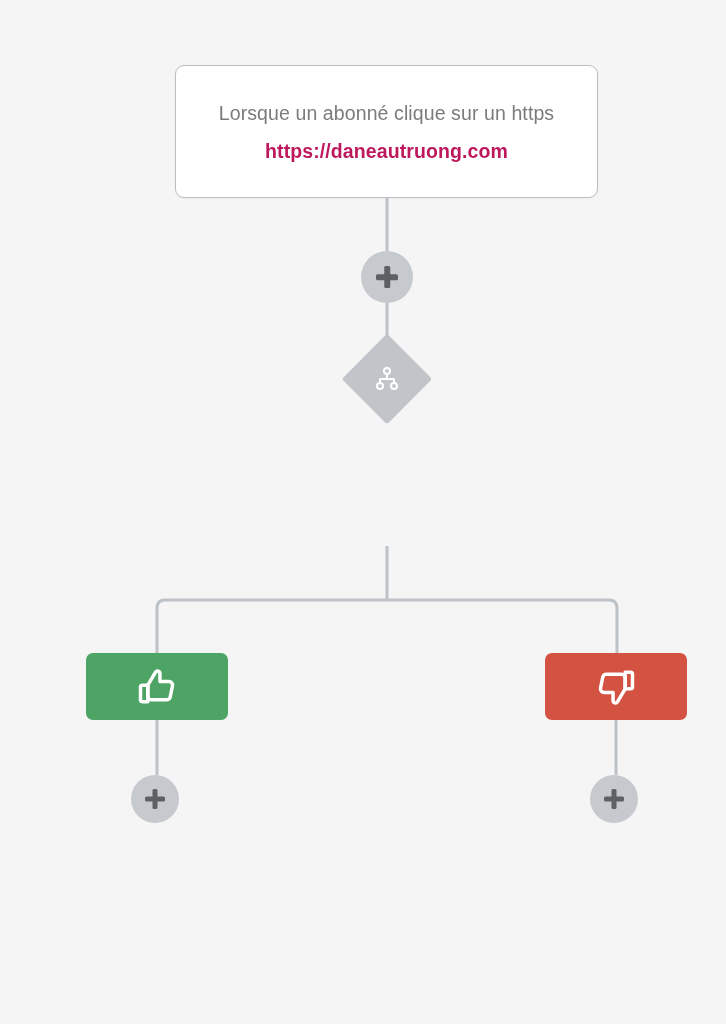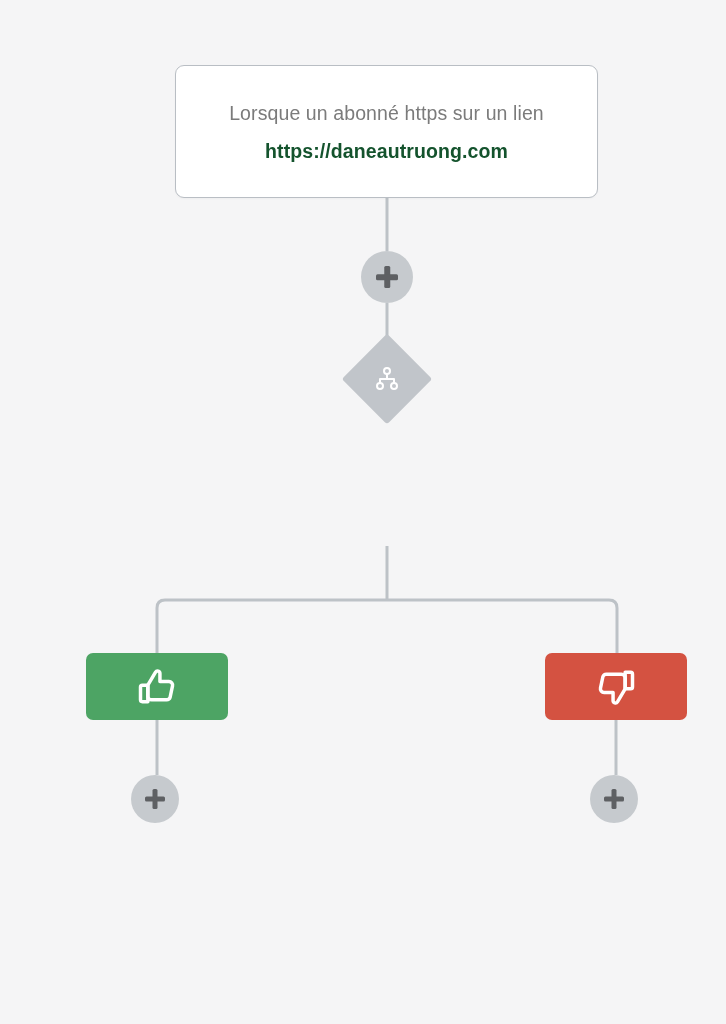--- a/index.html
+++ b/index.html
@@ -45,21 +45,21 @@
     box-shadow: 0 1px 2px rgba(0,0,0,0.03);
   }
   .trigger-text {
     font-size: 19.5px;
     line-height: 38px;
     color: #7b7b7b;
     text-align: center;
     letter-spacing: 0.1px;
   }
   .trigger-text b {
-    color: #14532d;
+    color: #be185d;
     font-weight: bold;
   }
 
   
   .plus-node {
     position: absolute;
     width: 52px;
     height: 52px;
     border-radius: 50%;
     background: #c6cace;
@@ -186,21 +186,21 @@
 
       <path d="M157,653 L157,608 Q157,600 165,600 L609,600 Q617,600 617,608 L617,653" stroke-linejoin="round"></path>
 
       <path d="M157,720 L157,775"></path>
 
       <path d="M616,720 L616,775"></path>
     </g>
   </svg>
 
   <div class="trigger-card">
-    <div class="trigger-text"><span>Lorsque un abonné https sur un lien </span><b>https://daneautruong.com</b></div>
+    <div class="trigger-text"><span>Lorsque un abonné clique sur un https </span><b>https://daneautruong.com</b></div>
   </div>
 
   <div class="plus-node" id="plus-top">
     <span class="glyph"></span>
   </div>
 
 
   <div class="diamond-node">
     <div class="shape"></div>
     <div class="sitemap">

